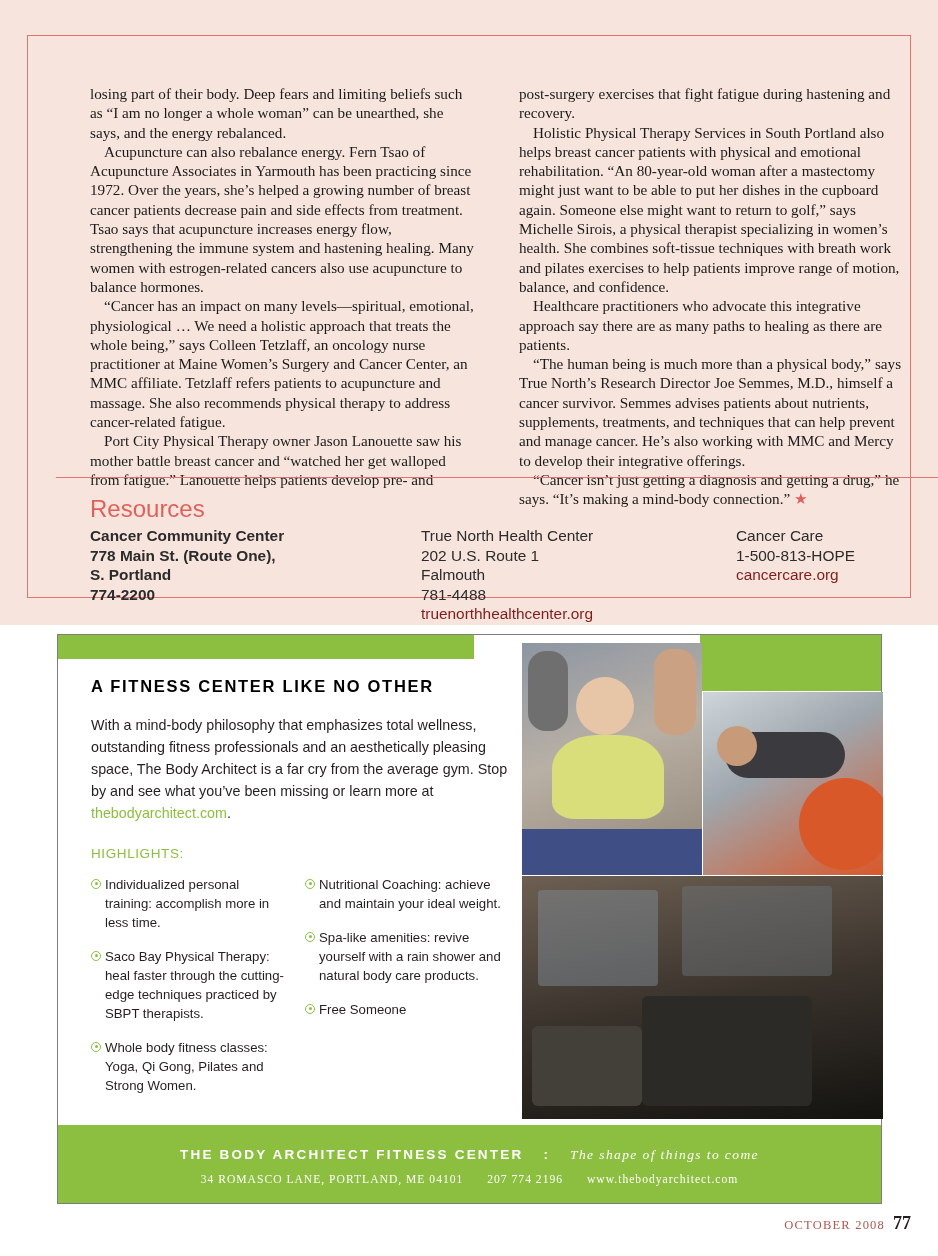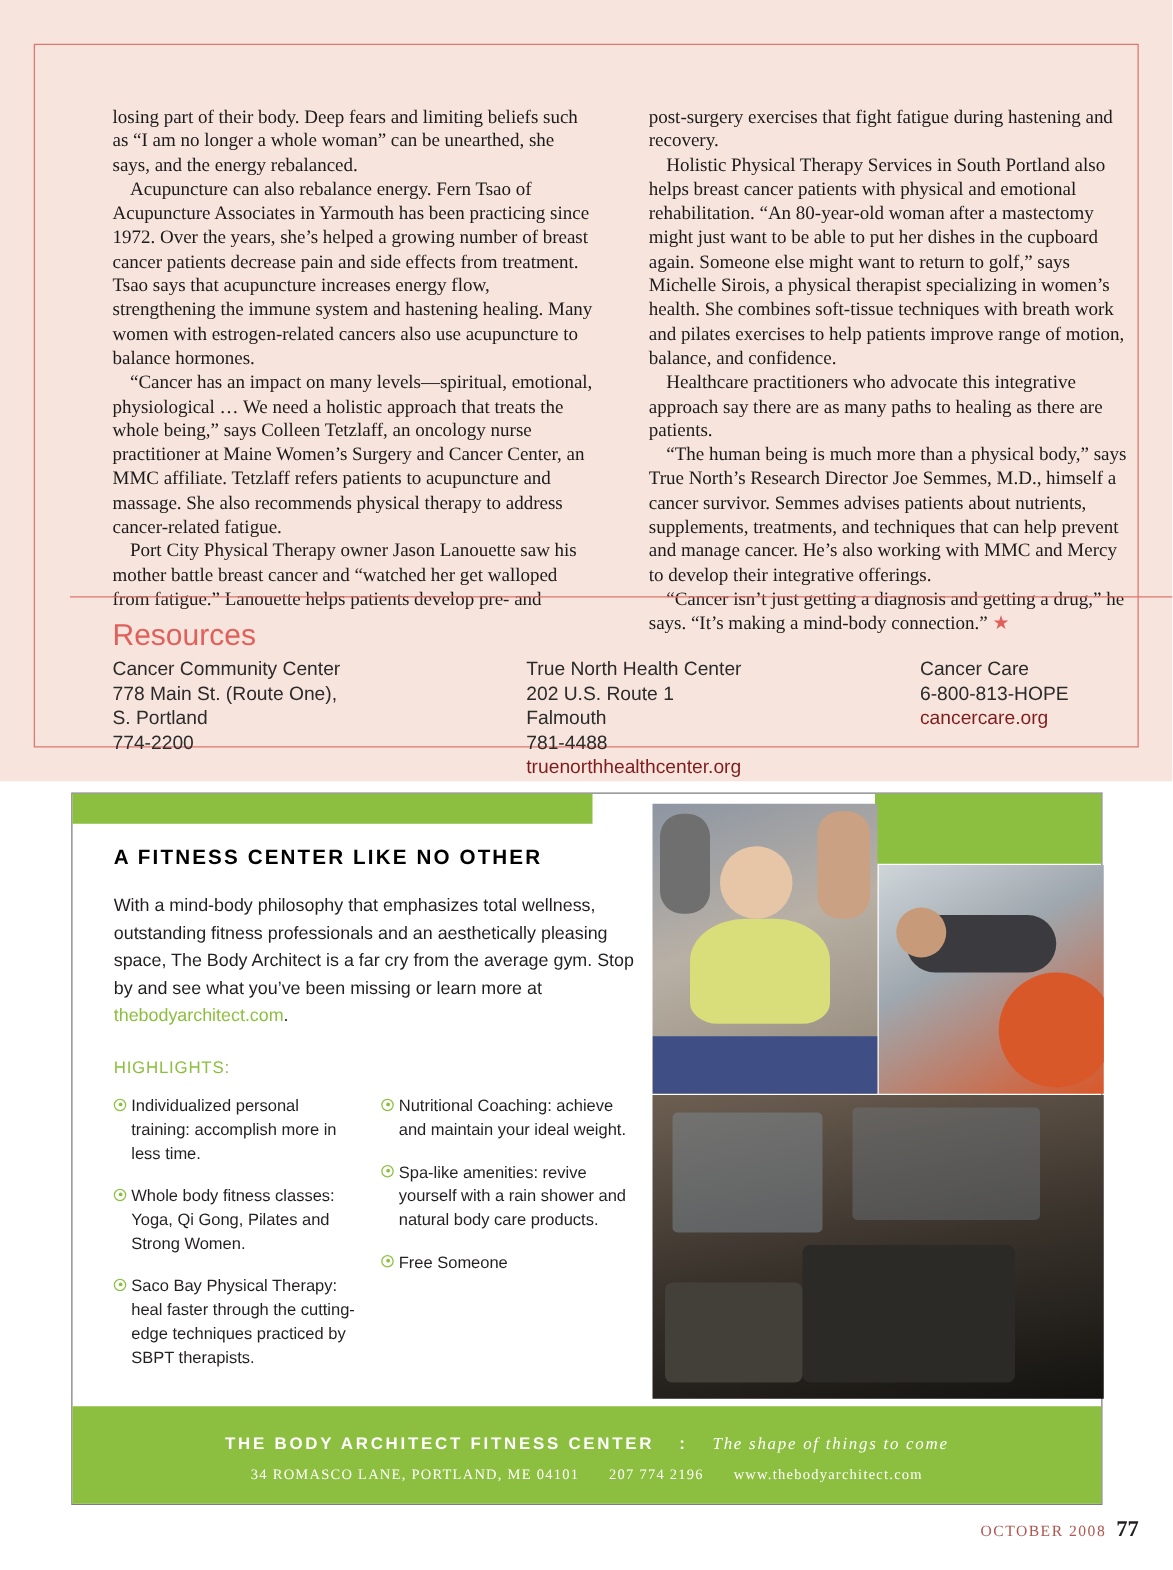--- a/index.html
+++ b/index.html
@@ -42,21 +42,21 @@
     position:absolute;left:62px;top:459px;width:850px;
   }
   .res-title{
     font-family:"Liberation Sans", sans-serif;
     font-size:24px;color:#e0615c;margin:0 0 3px 0;font-weight:400;
   }
   .res-cols{display:flex;}
   .res-col{font-family:"Liberation Sans", sans-serif;font-size:15.4px;line-height:19.5px;color:#2b2b2b;}
   .res-col .line{display:block;}
   .res-col .url{color:#7f1d1d;}
-  .res-c1{width:331px;}
+  .res-c1{width:331px;font-weight:bold;}
   .res-c2{width:315px;}
   .res-c3{width:200px;}
 
   
   .ad{
     position:absolute;left:57px;top:634px;width:825px;height:570px;
     border:1px solid #7d7d7d;
     background:#ffffff;
     box-sizing:border-box;
   }
@@ -162,21 +162,21 @@
       <div class="res-col res-c2">
         <span class="line">True North Health Center</span>
         <span class="line">202 U.S. Route 1</span>
         <span class="line">Falmouth</span>
         <span class="line">781-4488</span>
         <span class="line url">truenorthhealthcenter.org</span>
       </div>
 
       <div class="res-col res-c3">
         <span class="line">Cancer Care</span>
-        <span class="line">6-800-813-HOPE</span>
+        <span class="line">1-500-813-HOPE</span>
         <span class="line url">cancercare.org</span>
       </div>
 
     </div>
   </div>
 </div>
 
 <div class="ad">
 
   <div class="ad-greenbar"></div>
@@ -208,22 +208,22 @@
 
     <p class="ad-body">
       <span>With a mind-body philosophy that emphasizes total wellness, outstanding fitness professionals and an aesthetically pleasing space, The Body Architect is a far cry from the average gym. Stop by and see what you’ve been missing or learn more at </span><a href="#">thebodyarchitect.com</a><span>.</span>
     </p>
 
     <div class="ad-high">HIGHLIGHTS:</div>
 
     <div class="bullets">
       <div class="bcol">
         <p class="bitem"><span class="bdot"></span><span>Individualized personal training: accomplish more in less time.</span></p>
+        <p class="bitem"><span class="bdot"></span><span>Saco Bay Physical Therapy: heal faster through the cutting-edge techniques practiced by SBPT therapists.</span></p>
         <p class="bitem"><span class="bdot"></span><span>Whole body fitness classes: Yoga, Qi Gong, Pilates and Strong Women.</span></p>
-        <p class="bitem"><span class="bdot"></span><span>Saco Bay Physical Therapy: heal faster through the cutting-edge techniques practiced by SBPT therapists.</span></p>
       </div>
       <div class="bcol">
         <p class="bitem"><span class="bdot"></span><span>Nutritional Coaching: achieve and maintain your ideal weight.</span></p>
         <p class="bitem"><span class="bdot"></span><span>Spa-like amenities: revive yourself with a rain shower and natural body care products.</span></p>
         <p class="bitem"><span class="bdot"></span><span>Free Someone</span></p>
       </div>
     </div>
   </div>
 
   <div class="ad-footer">

